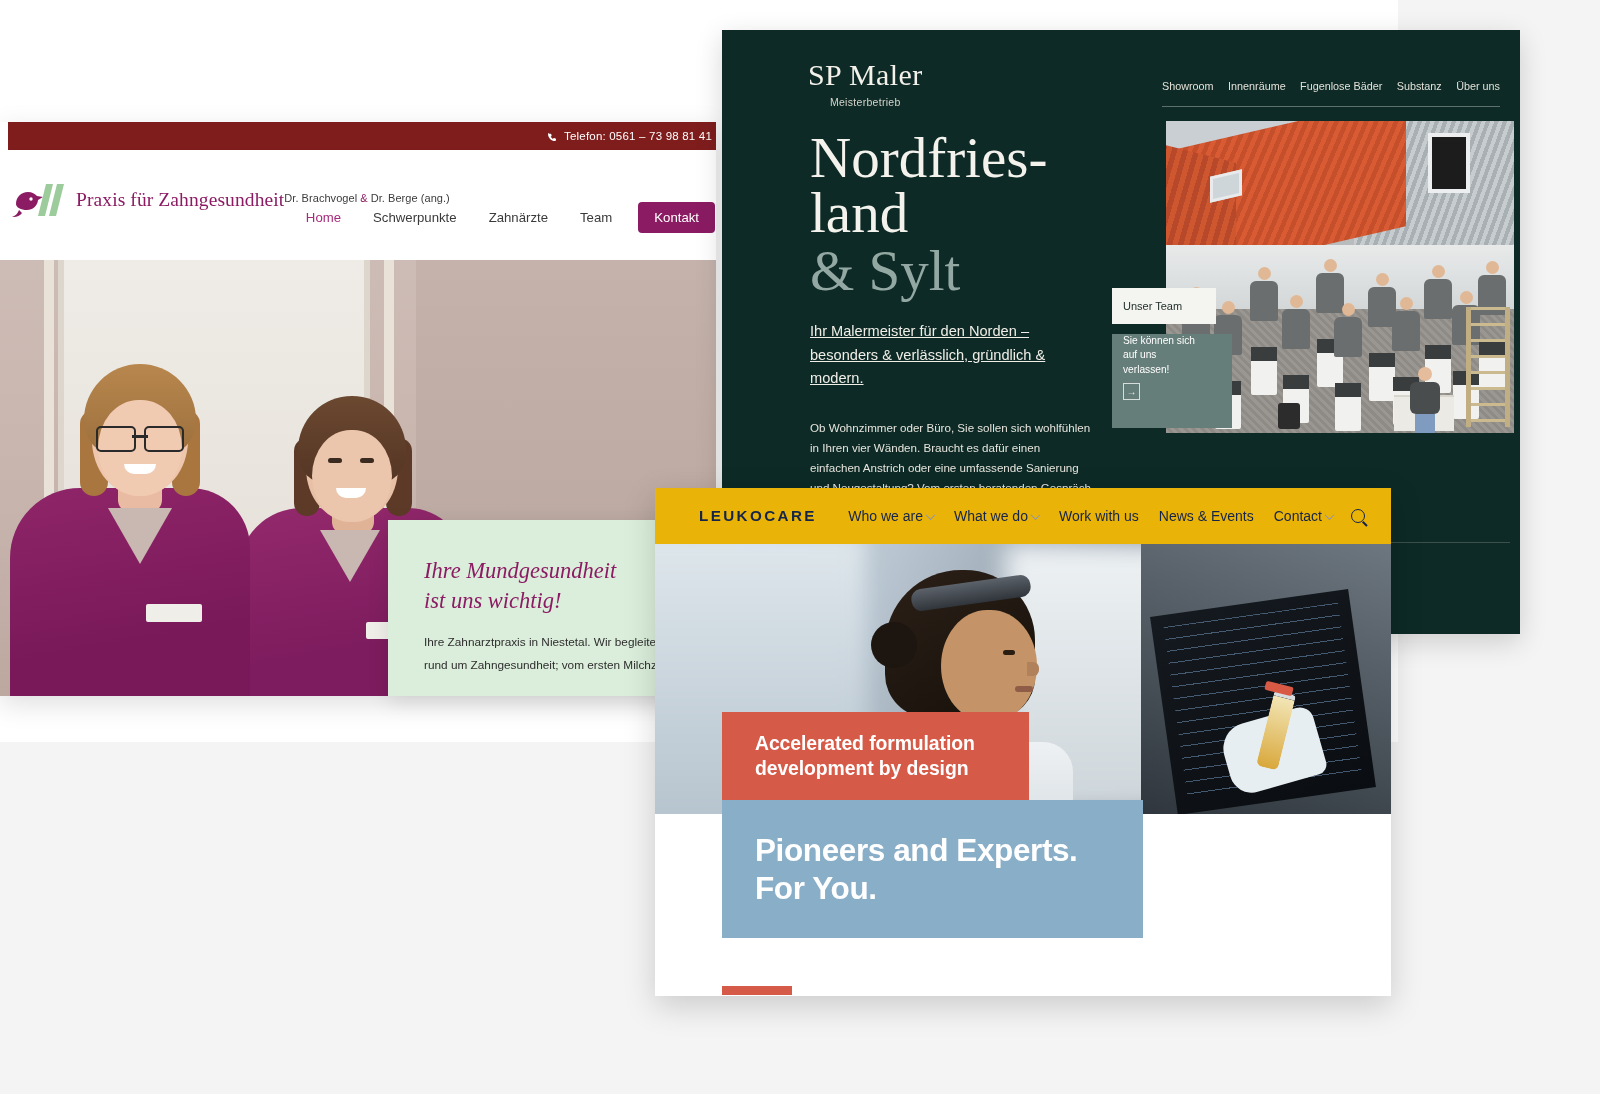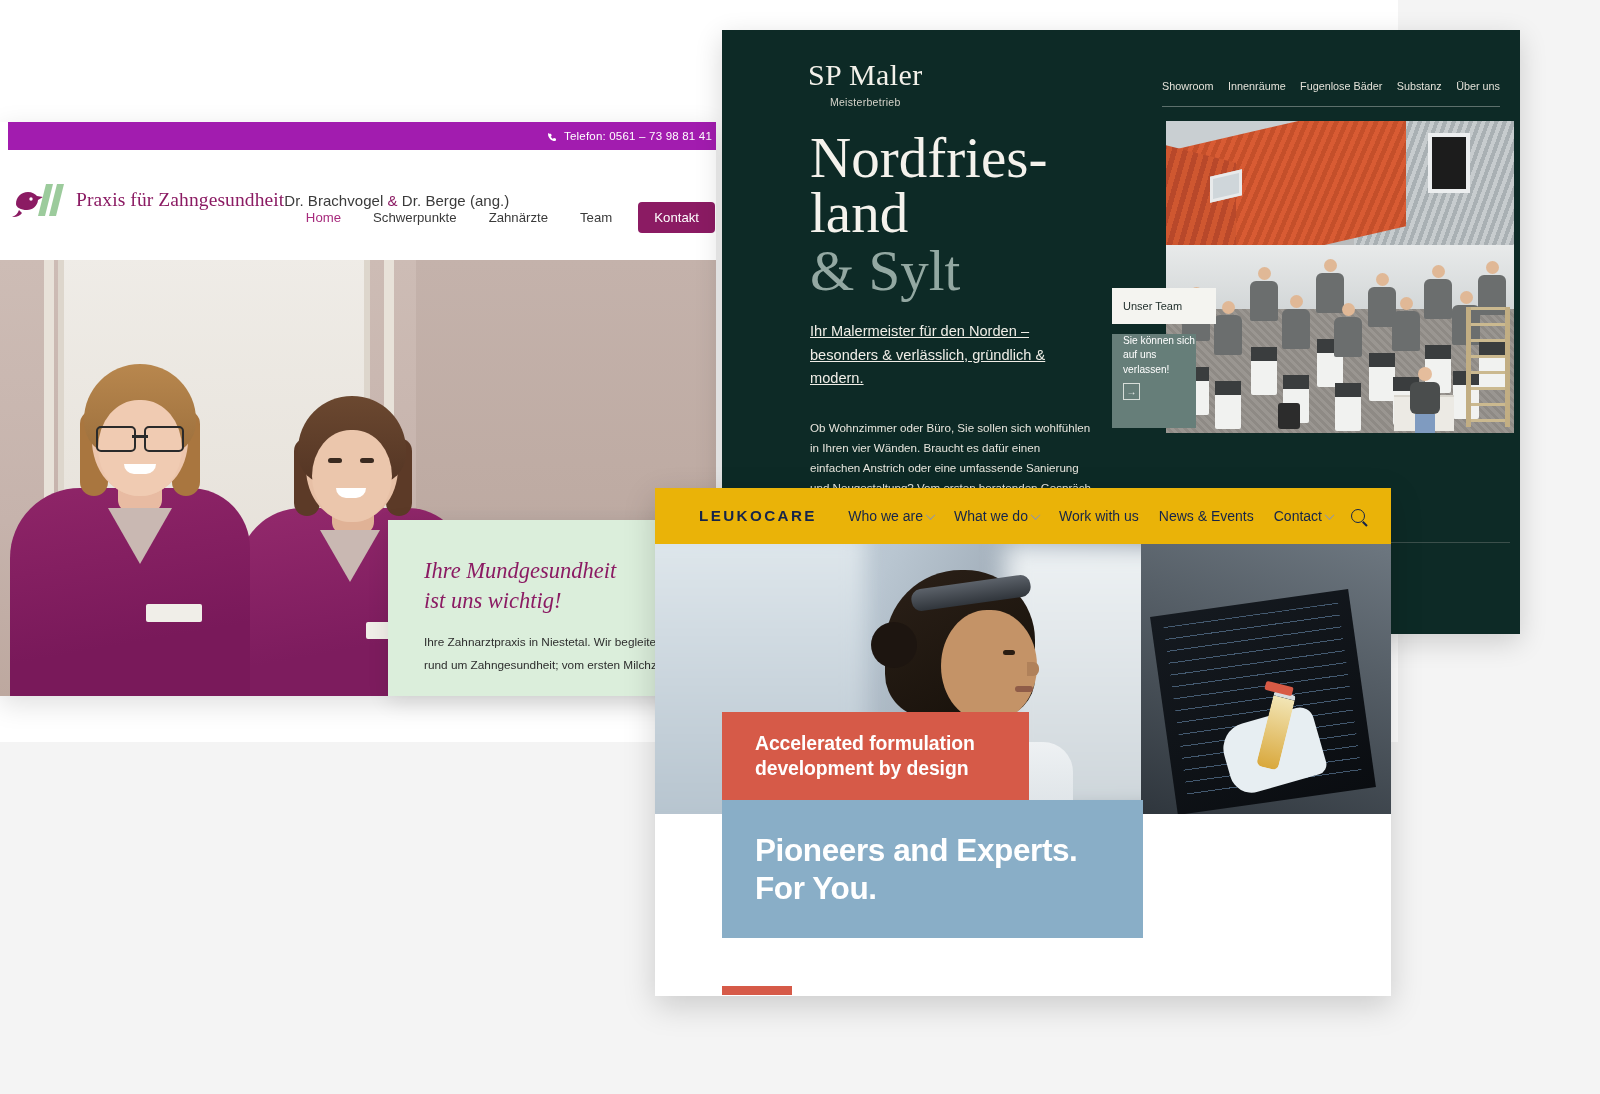--- a/index.html
+++ b/index.html
@@ -16,38 +16,38 @@
 
   
   
   
   .card-dental{
     position:absolute;left:0px;top:122px;width:716px;height:574px;
     background:#ffffff;overflow:hidden;
     box-shadow:0 8px 26px rgba(0,0,0,.13);
   }
   .dental-topbar{
-    position:absolute;left:8px;top:0;width:716px;height:28px;background:#a21caf;
+    position:absolute;left:8px;top:0;width:716px;height:28px;background:#7f1d1d;
     display:flex;align-items:center;justify-content:flex-end;
   }
   .dental-phone{
     color:#ffffff;font-size:11.5px;letter-spacing:.2px;margin-right:12px;
     display:flex;align-items:center;gap:6px;
   }
   .phone-icon{display:inline-block;width:11px;height:11px;position:relative;top:1px;}
   .dental-header{
     position:absolute;left:0;top:28px;width:716px;height:110px;background:#fff;
   }
   .dental-logo-wrap{position:absolute;left:10px;top:28px;display:flex;align-items:center;gap:8px;}
   .logo-mark{width:58px;height:44px;position:relative;}
   .logo-text{display:flex;line-height:1.05;}
   .logo-title{
     font-family:"Liberation Serif", serif;color:#8b1b63;font-size:19.5px;letter-spacing:.1px;
   }
-  .logo-sub{font-size:15px;color:#3b3b3b;margin-top:3px;letter-spacing:.05px;}
+  .logo-sub{font-size:11px;color:#3b3b3b;margin-top:3px;letter-spacing:.05px;}
   .logo-sub .amp{color:#8b1b63;}
   .dental-nav{
     position:absolute;right:0px;top:52px;display:flex;align-items:center;gap:0px;
   }
   .dnav-item{
     font-size:13.2px;color:#3a3a3a;padding:0 16px;white-space:nowrap;
   }
   .dnav-item.active{color:#a72b7d;}
   .dnav-btn{
     background:#8b1b63;color:#fff;font-size:13.2px;padding:8px 16px;border-radius:4px;
@@ -202,21 +202,21 @@
   .boxes{position:absolute;left:228px;bottom:2px;width:60px;height:34px;background:#eceae4;border-top:2px solid #d8d5cd;}
 
   .team-card{
     position:absolute;left:1112px;top:288px;width:104px;height:130px;
   }
   .team-card-head{
     width:104px;height:36px;background:#f4f4f0;display:flex;align-items:center;
   }
   .team-card-head span{font-size:11px;color:#22302d;margin-left:11px;}
   .team-card-body{
-    width:84px;height:94px;background:#667e79;padding:0;
+    width:120px;height:94px;background:#667e79;padding:0;
   }
   .team-card-body p{
     margin:10px 0 0 11px;font-size:10.2px;line-height:1.42;color:#ffffff;width:80px;
   }
   .team-arrow{
     margin:6px 0 0 11px;width:15px;height:15px;border:1px solid #d7ded9;
     display:flex;align-items:center;justify-content:center;color:#eef2ef;font-size:10px;
   }
   .maler-rule{
     position:absolute;left:810px;top:542px;width:700px;height:1px;background:#3b4f4b;

